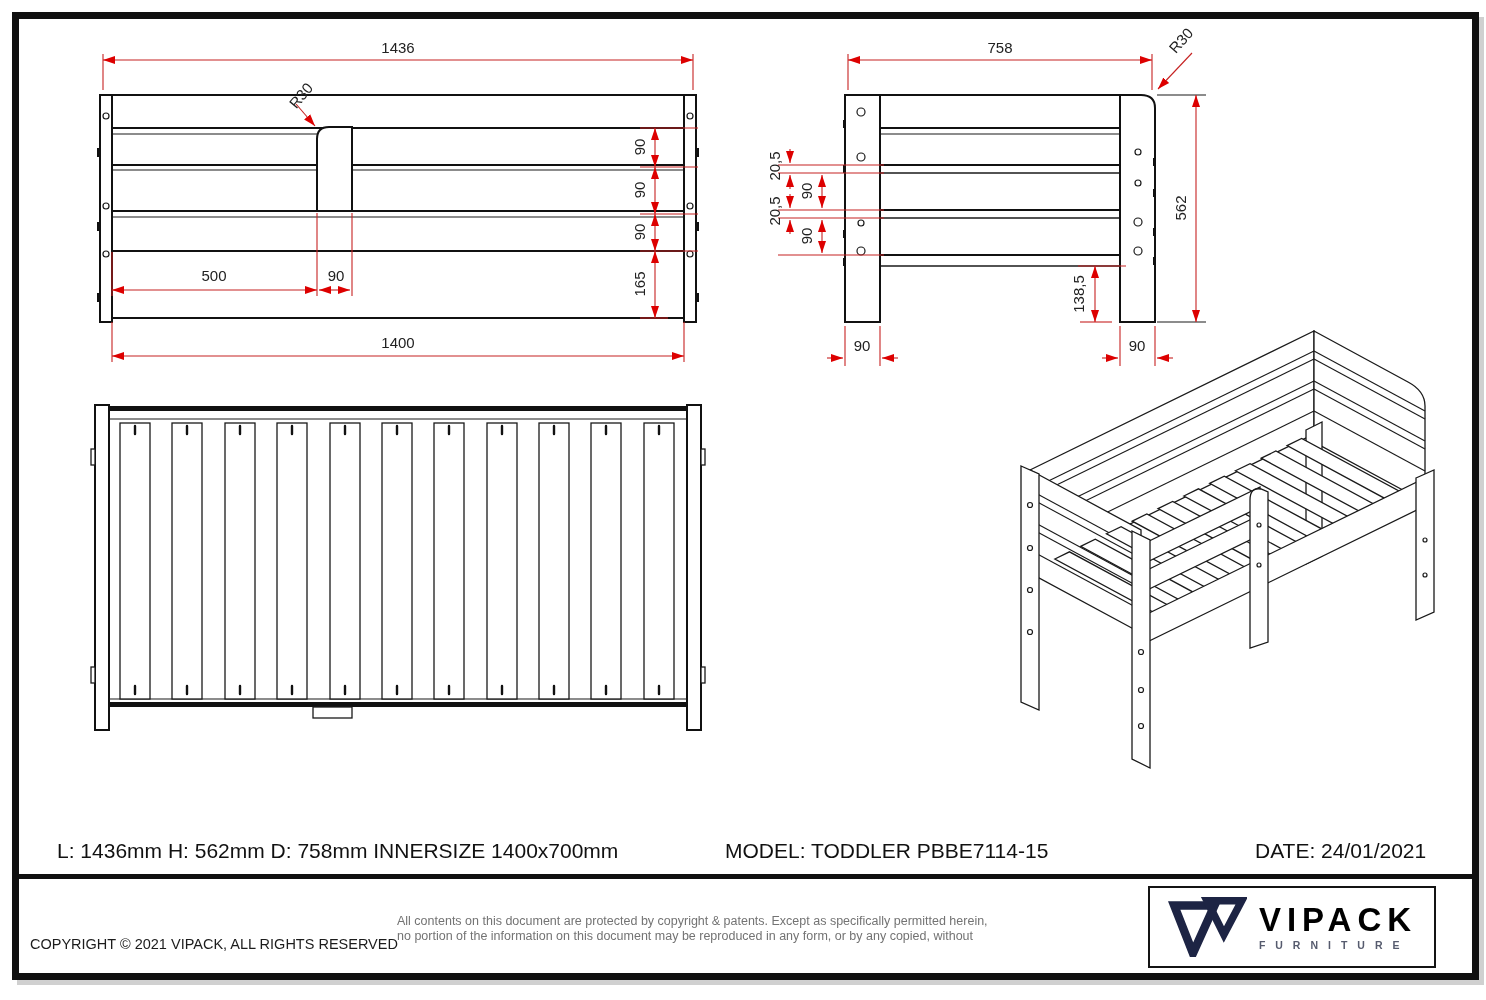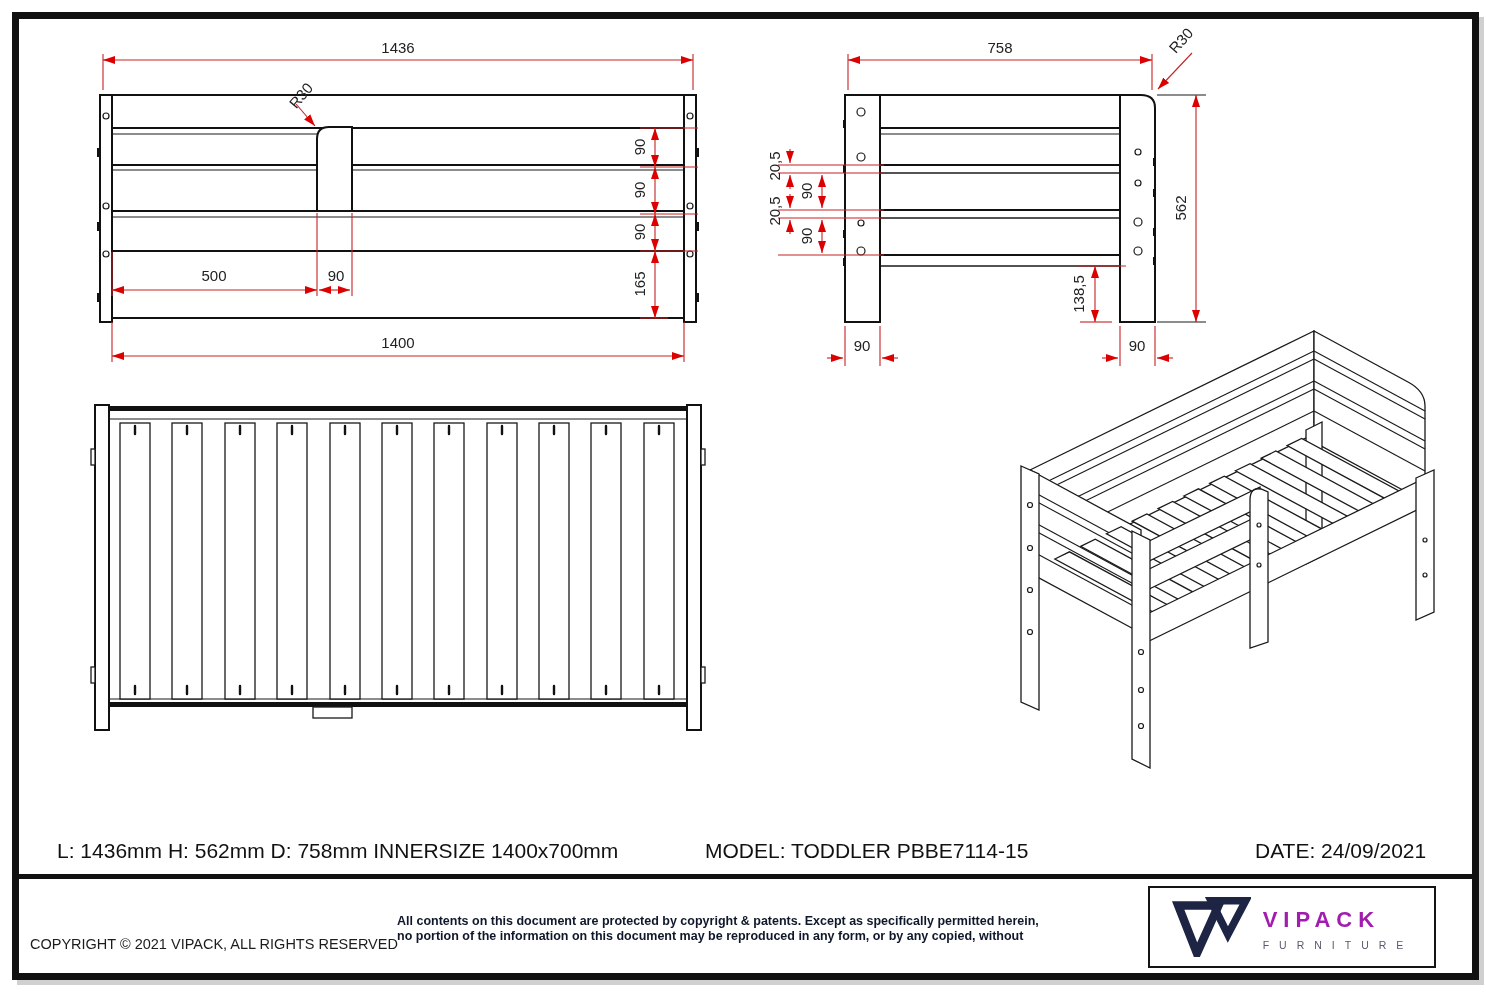--- a/index.html
+++ b/index.html
@@ -16,27 +16,27 @@
   .kf1{stroke:#1a1a1a;stroke-width:1.3;fill:#fff}
   .hole{stroke:#1a1a1a;stroke-width:1.2;fill:#fff}
   .nub{fill:#111}
   .r1{stroke:#c62222;stroke-width:1.1;fill:none}
   .dim{font-size:15px;fill:#222;font-family:"Liberation Sans",sans-serif;}
   .title-row{position:absolute;left:19px;top:826px;width:1360px;height:48px;}
   .title-row span{position:absolute;top:13px;font-size:21px;color:#111;white-space:nowrap;}
   .divider{position:absolute;left:19px;top:874px;width:1453px;height:5px;background:#101010;}
   .copyright{position:absolute;left:30px;top:936px;font-size:14.5px;color:#1c1c1c;white-space:nowrap;text-align:right;}
   .legal{position:absolute;left:397px;top:914px;width:680px;font-size:12.5px;
-         line-height:15px;color:#0f172a;font-weight:bold;}
+         line-height:15px;color:#737373;font-weight:normal;}
   .logo-box{position:absolute;left:1148px;top:886px;width:288px;height:82px;
             box-sizing:border-box;border:2px solid #141414;background:#fff;
             display:flex;align-items:center;justify-content:center;gap:12px;}
   .brand-text{display:flex;flex-direction:column;align-items:flex-start;}
-  .brand-name{font-size:22px;font-weight:bold;letter-spacing:6px;color:#a21caf;line-height:32px;}
-  .brand-tagline{font-size:10.5px;font-weight:normal;letter-spacing:10px;color:#565b6e;margin-top:3px;}
+  .brand-name{font-size:33px;font-weight:bold;letter-spacing:6px;color:#000000;line-height:32px;}
+  .brand-tagline{font-size:10.5px;font-weight:bold;letter-spacing:10px;color:#565b6e;margin-top:3px;}
 </style>
 </head>
 <body>
 
 <div class="canvas">
 
   <div class="page-border"></div>
 
   <svg class="drawing" width="1486" height="880" viewBox="0 0 1486 880">
     <defs>
@@ -273,22 +273,22 @@
         <circle cx="1141" cy="690" r="2.5" class="hole"></circle>
       <circle cx="1141" cy="726" r="2.5" class="hole"></circle>
       <polygon points="1416,478 1434,470 1434,612 1416,620" class="kf1"></polygon>
       <circle cx="1425" cy="540" r="2" class="hole"></circle>
         <circle cx="1425" cy="575" r="2" class="hole"></circle>
     </g>
   </svg>
 
   <div class="title-row">
     <span style="left:38px">L: 1436mm H: 562mm D: 758mm INNERSIZE 1400x700mm</span>
-    <span style="left:686px">MODEL: TODDLER PBBE7114-15</span>
-    <span style="left:1236px">DATE: 24/09/2021</span>
+    <span style="left:706px">MODEL: TODDLER PBBE7114-15</span>
+    <span style="left:1236px">DATE: 24/01/2021</span>
   </div>
 
   <div class="divider"></div>
 
   <div class="copyright">COPYRIGHT  © 2021 VIPACK, ALL RIGHTS RESERVED</div>
 
   <div class="legal">
     <div>All contents on this document are protected by copyright &amp; patents. Except as specifically permitted herein,</div>
     <div>no portion of the information on this document may be reproduced in any form, or by any copied, without</div>
   </div>

